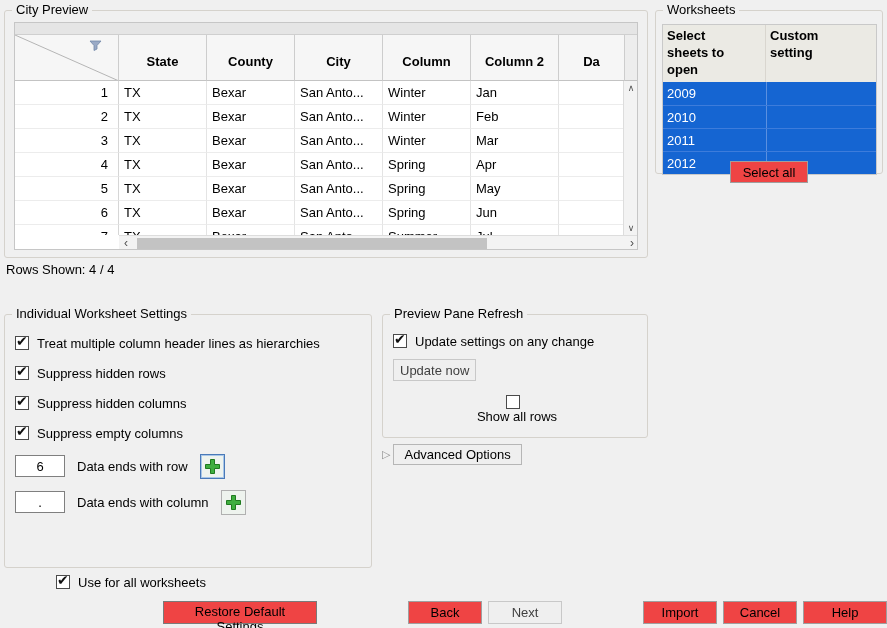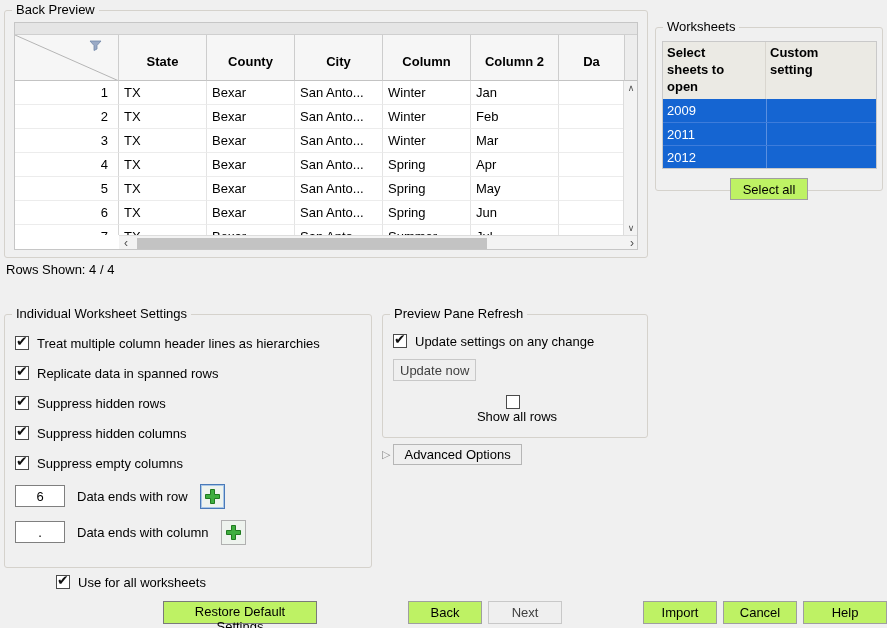--- a/index.html
+++ b/index.html
@@ -48,34 +48,34 @@
   .sb-down  { bottom:0; }     .sb-down::before  { content:"\2228"; }
   .dp-hscroll { position:absolute; left:104px; top:212px; width:520px; height:16px;
                 background:#f3f3f3; border-top:1px solid #dddddd; }
   .sb-left  { left:0; top:1px; font-size:12px; line-height:13px; }  .sb-left::before  { content:"\2039"; }
   .sb-right { right:0; top:1px; font-size:12px; line-height:13px; } .sb-right::before { content:"\203A"; }
   .hthumb { position:absolute; left:18px; top:2px; width:350px; height:12px; background:#c3c3c3; }
 
   .rows-shown { position:absolute; left:6px; top:262px; }
 
   
-  #gb-worksheets { left:655px; top:27px; width:228px; height:164px; }
+  #gb-worksheets { left:655px; top:10px; width:228px; height:164px; }
   .ws-table { position:absolute; left:6px; top:13px; width:215px; border:1px solid #c9c9c9; }
   .ws-head { display:grid; grid-template-columns:103px 110px; background:#ebeae4; }
   .ws-hcell { font-weight:bold; padding:3px 12px 3px 4px; white-space:pre-line; line-height:1.3;
               border-right:1px solid #d9d6cf; }
   .ws-hcell:last-child { border-right:none; }
   .ws-row { display:grid; grid-template-columns:103px 110px; height:23px;
             background:#1565d2; color:#fff; }
   .ws-row + .ws-row { border-top:1px solid #3d7cdb; }
   .ws-name { padding:4px 0 0 4px; }
   .ws-custom { border-left:1px solid #5b90e0; }
 
   
-  .btn { position:absolute; background:#bef264; border:1px solid #9f9f9f;
+  .btn { position:absolute; background:#ef4444; border:1px solid #9f9f9f;
          font-family:"Liberation Sans","DejaVu Sans",sans-serif; font-size:13px;
          color:#000; text-align:center; padding:2px 6px; cursor:default; }
   .btn-flow { position:static; }
   .btn-disabled { color:#404040; background:#efefef; border-color:#c8c8c8; }
   #btn-select-all { left:50%; transform:translateX(-50%); top:150px; width:78px; height:22px; }
   #btn-restore { left:163px; top:601px; width:154px; height:23px; border-color:#7a7a7a; }
   #btn-back    { left:408px; top:601px; width:74px;  height:23px; }
   #btn-next    { left:488px; top:601px; width:74px;  height:23px; }
   #btn-import  { left:643px; top:601px; width:74px;  height:23px; }
   #btn-cancel  { left:723px; top:601px; width:74px;  height:23px; }
@@ -119,21 +119,21 @@
 
   
   .use-all-row { position:absolute; left:8px; top:572px; margin:0;padding-left:48px; }
 </style>
 </head>
 <body>
 
 <div class="dialog">
 
   <div class="groupbox" id="gb-preview">
-    <span class="legend">Back Preview</span>
+    <span class="legend">City Preview</span>
     <div class="dp-table">
       <div class="dp-topstrip"></div>
 
       <div class="dp-header">
         <div class="dp-hcell dp-corner">
           <svg class="diag" width="104" height="46">
             <line x1="0" y1="0" x2="104" y2="46" stroke="#b5b5b5" stroke-width="1"></line>
           </svg>
           <svg class="funnel" width="13" height="12">
             <path d="M1,1 H12 L8,5.5 V9 L5,10.5 V5.5 Z" fill="#9aaac6" stroke="#7288a8" stroke-width="0.8"></path>
@@ -235,41 +235,41 @@
         <div class="ws-hcell">Select
 sheets to open</div>
         <div class="ws-hcell">Custom
 setting</div>
       </div>
       <div class="ws-row">
         <div class="ws-name">2009</div>
         <div class="ws-custom"></div>
       </div>
       <div class="ws-row">
+        <div class="ws-name">2010</div>
+        <div class="ws-custom"></div>
+      </div>
+      <div class="ws-row">
         <div class="ws-name">2011</div>
         <div class="ws-custom"></div>
       </div>
       <div class="ws-row">
         <div class="ws-name">2012</div>
         <div class="ws-custom"></div>
       </div>
     </div>
     <button class="btn" id="btn-select-all">Select all</button>
   </div>
 
   <div class="groupbox" id="gb-individual">
     <span class="legend">Individual Worksheet Settings</span>
     <div class="content">
       <div class="cbrow">
         <span class="cb cb-checked"></span>
         <span class="cblabel">Treat multiple column header lines as hierarchies</span>
-      </div>
-      <div class="cbrow">
-        <span class="cb cb-checked"></span>
-        <span class="cblabel">Replicate data in spanned rows</span>
       </div>
       <div class="cbrow">
         <span class="cb cb-checked"></span>
         <span class="cblabel">Suppress hidden rows</span>
       </div>
       <div class="cbrow">
         <span class="cb cb-checked"></span>
         <span class="cblabel">Suppress hidden columns</span>
       </div>
       <div class="cbrow">

